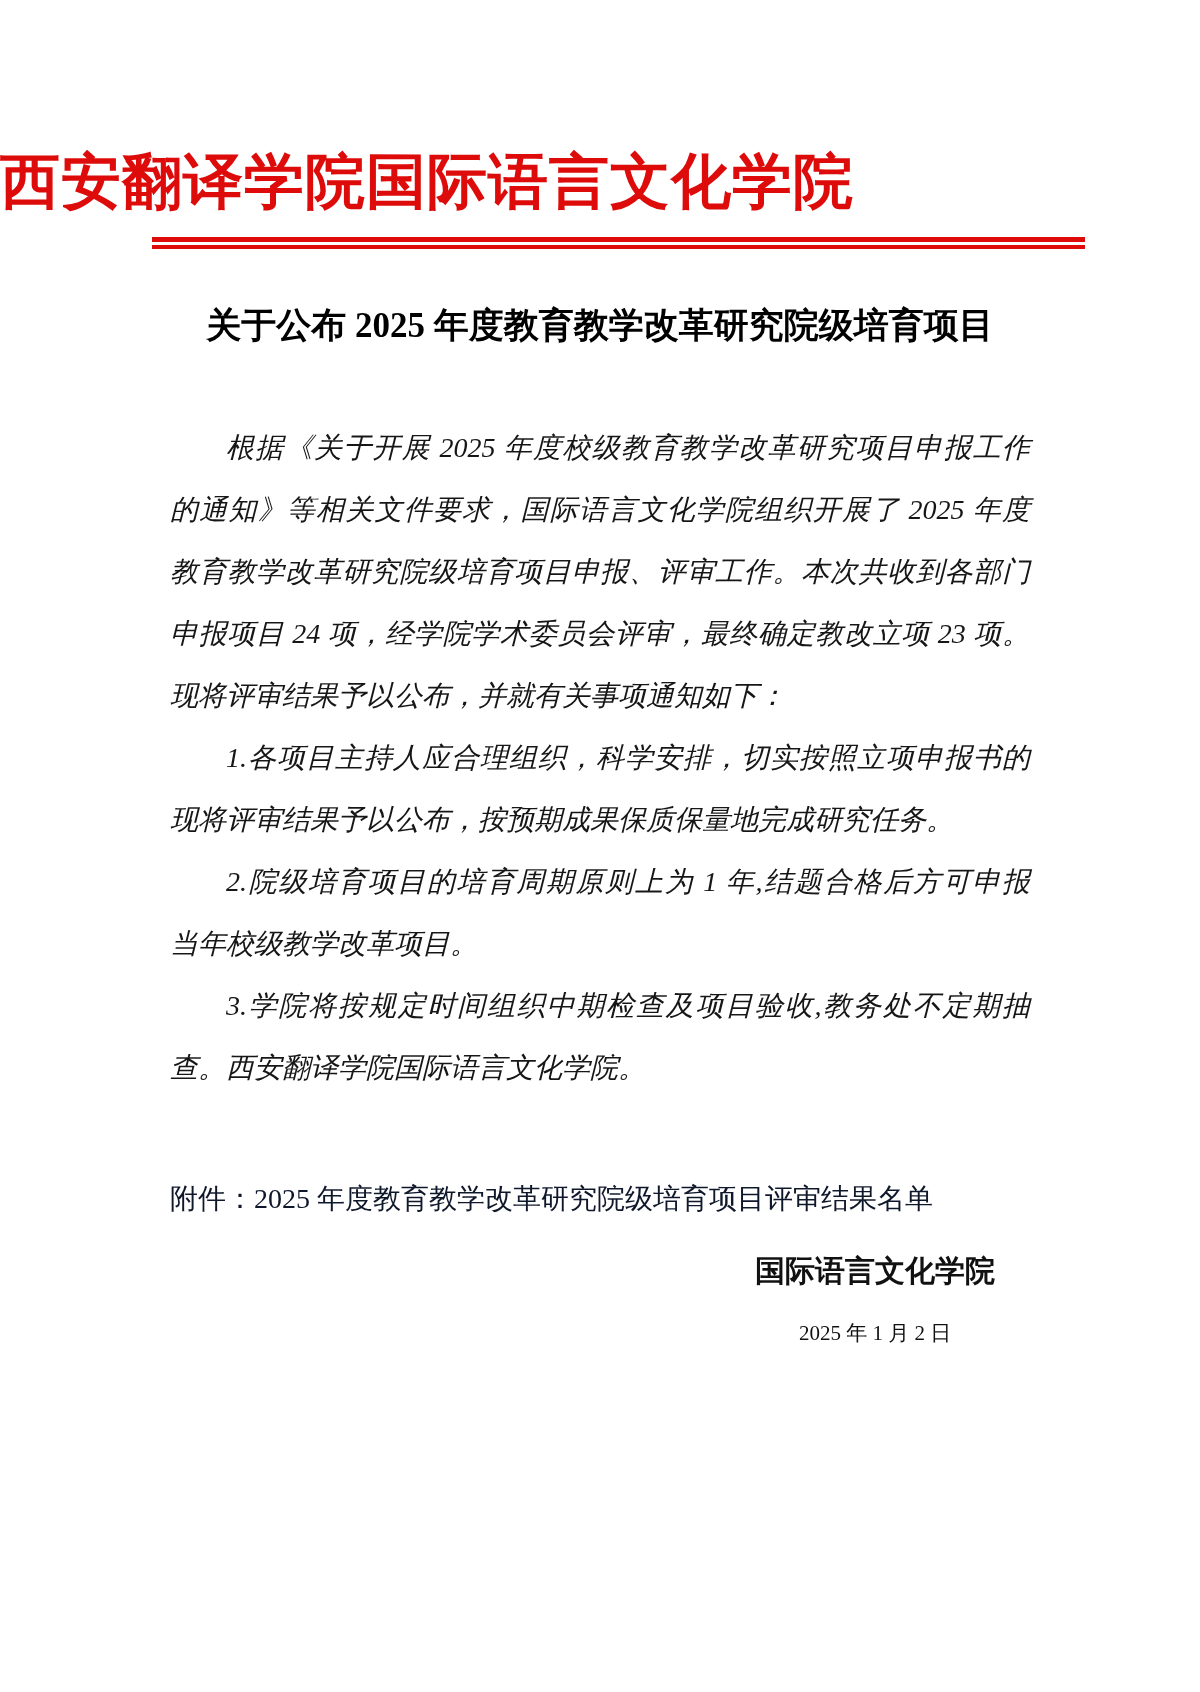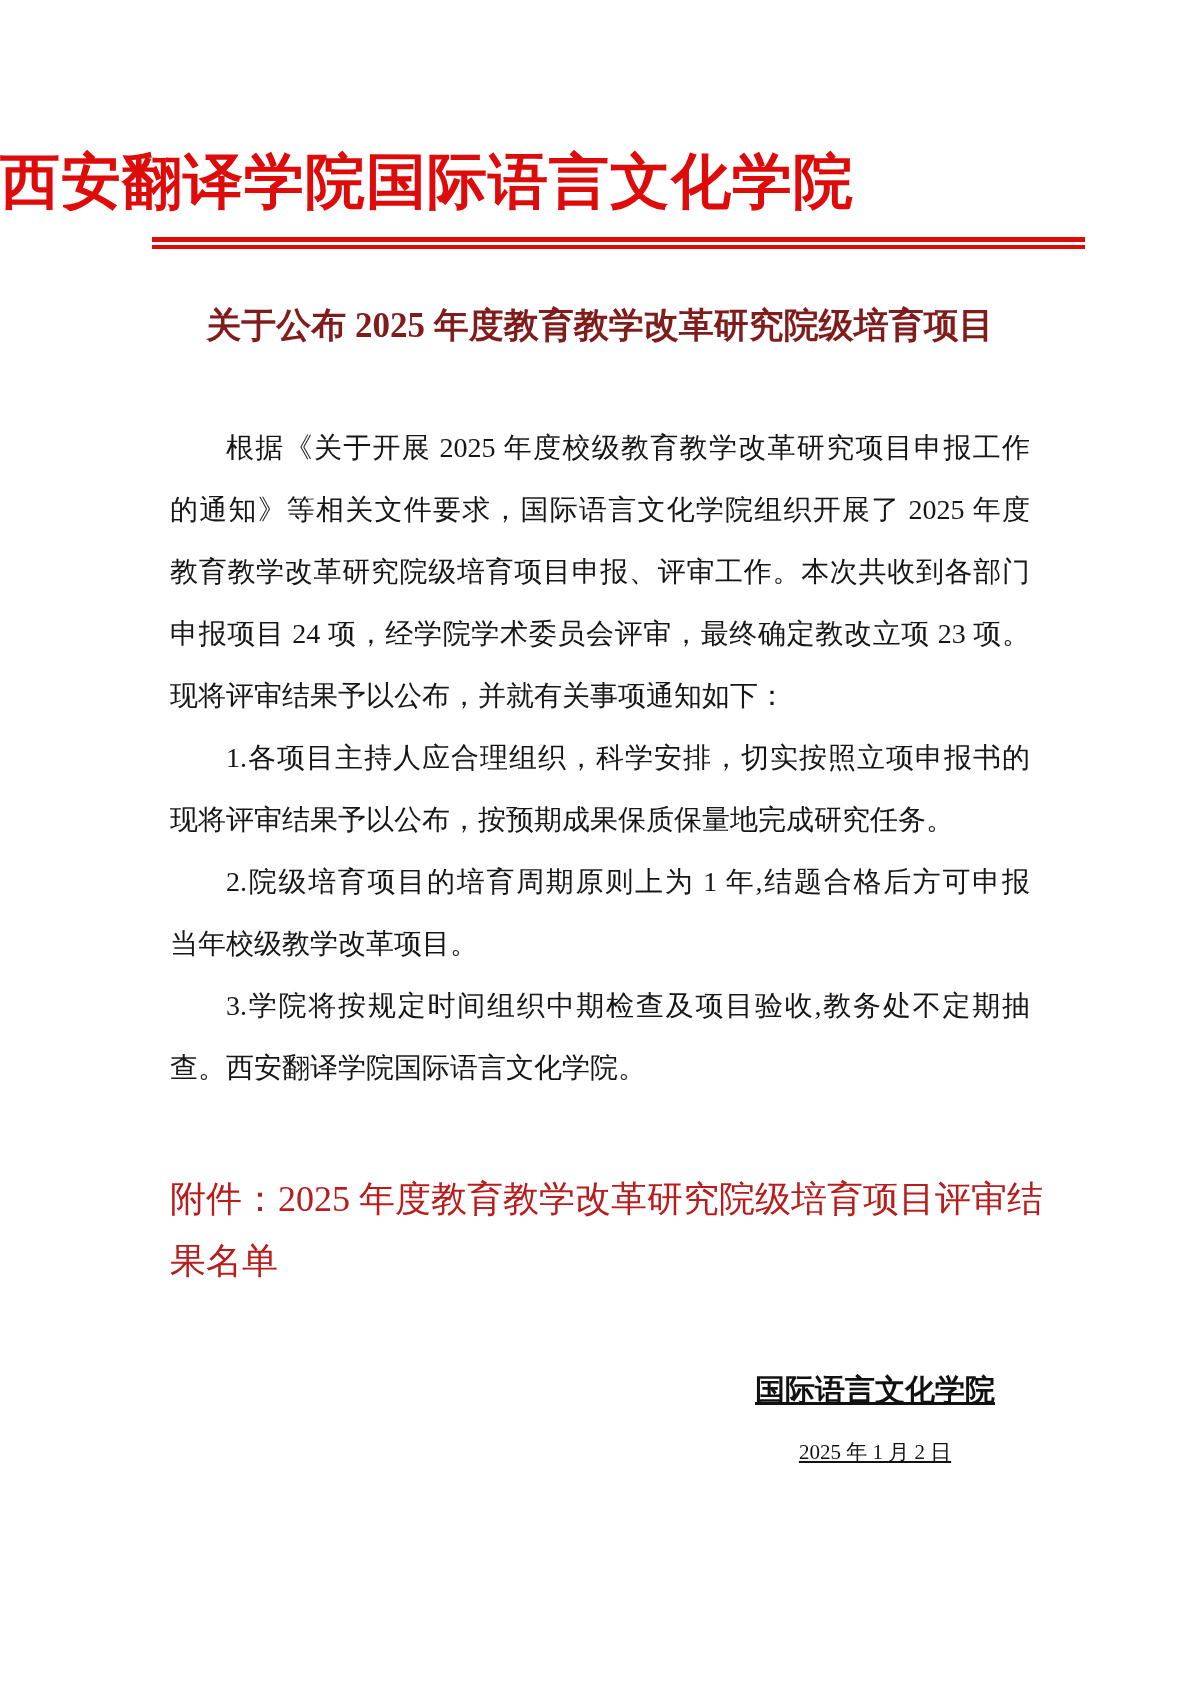--- a/index.html
+++ b/index.html
@@ -21,38 +21,38 @@
   }
   .rule{
     position:absolute;top:237px;left:152px;width:933px;
   }
   .rule .bar-thick{height:5px;background:var(--accent,#de0b0b);}
   .rule .bar-gap{height:3px;background:#ffffff;}
   .rule .bar-thin{height:4px;background:var(--accent,#de0b0b);}
   
   .doc-title{
     position:absolute;top:297px;left:100px;width:1000px;
-    text-align:center;color:#7f1d1d;
+    text-align:center;color:#000000;
     font-size:35px;line-height:58px;font-weight:bold;
   }
   
   .body-text{
     position:absolute;top:417px;left:170px;width:860px;
     font-size:28px;line-height:62px;color:#161616;
   }
-  .line{white-space:normal;}
+  .line{white-space:normal;font-style:italic;}
   .line.indent{text-indent:56px;}
   .line.full{text-align:justify;text-align-last:justify;}
   .attachment{
     position:absolute;top:1168px;left:170px;width:900px;
-    font-size:36px;line-height:62px;color:#b91c1c;
+    font-size:28px;line-height:62px;color:#0f172a;
   }
   .signature{
-    position:absolute;top:1359px;left:675px;width:400px;
-    text-align:center;color:#111111;line-height:62px;text-decoration:underline;
+    position:absolute;top:1240px;left:675px;width:400px;
+    text-align:center;color:#111111;line-height:62px;
   }
   .signature .org{font-size:30px;font-weight:bold;}
   .signature .date{font-size:21px;}
 </style>
 </head>
 <body>
 
 <div class="page">
 
   <div class="letterhead">西安翻译学院国际语言文化学院</div>

